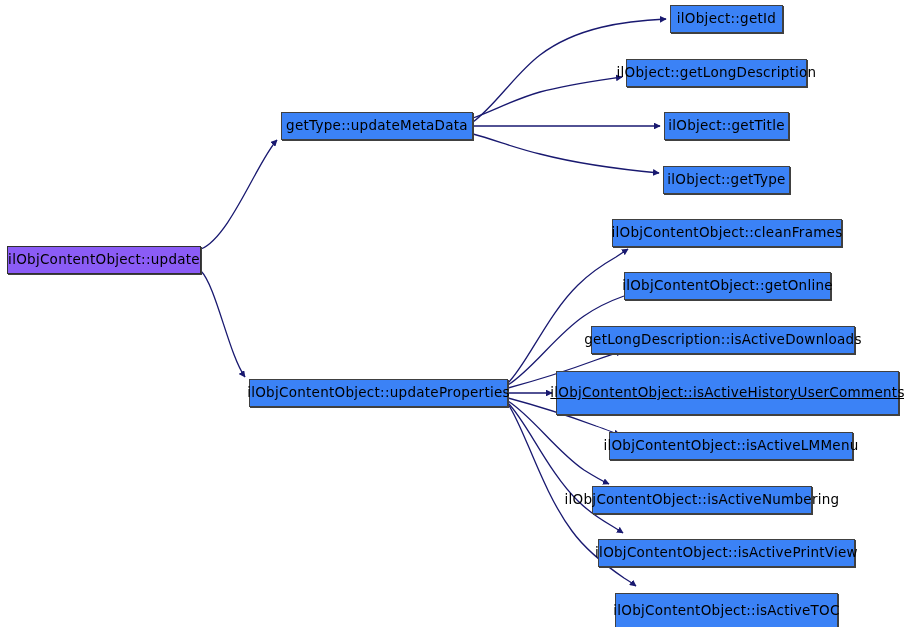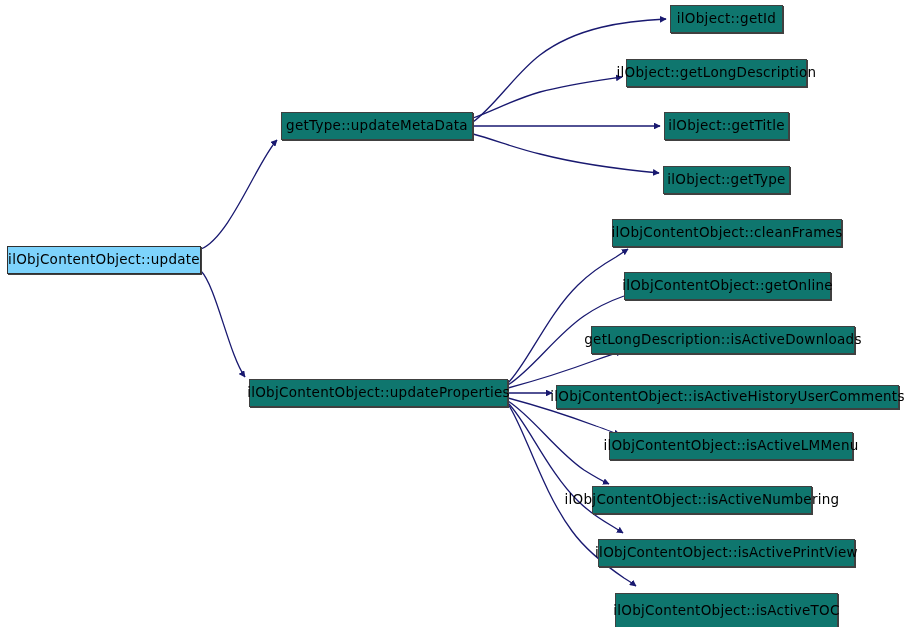--- a/index.html
+++ b/index.html
@@ -20,35 +20,35 @@
     position: absolute;
     left: 0;
     top: 0;
     width: 904px;
     height: 627px;
     pointer-events: none;
   }
   .node {
     position: absolute;
     box-sizing: border-box;
-    background: #0f766e;
+    background: #3b82f6;
     border: 1px solid #404040;
     box-shadow: 1px 1px 0 0 #404040;
     display: flex;
     align-items: center;
     justify-content: center;
     white-space: nowrap;
     color: #000000;
     font-size: 13.5px;
     letter-spacing: 0.02em;
     line-height: 1;
     z-index: 5;
   }
   .node.current {
-    background: #7dd3fc;
+    background: #8b5cf6;
     border-color: #303030;
   }
   .node-label {
     display: block;
     padding: 0 2px;
   }
 </style>
 </head>
 <body>
 
@@ -102,21 +102,21 @@
       </div>
       <div class="node" style="left: 612px; top: 219px; width: 230px; height: 28px;">
         <span class="node-label">ilObjContentObject::cleanFrames</span>
       </div>
       <div class="node" style="left: 624px; top: 272px; width: 207px; height: 28px;">
         <span class="node-label">ilObjContentObject::getOnline</span>
       </div>
       <div class="node" style="left: 591px; top: 326px; width: 264px; height: 28px;">
         <span class="node-label">getLongDescription::isActiveDownloads</span>
       </div>
-      <div class="node" style="left: 556px; top: 385px; width: 343px; height: 24px;">
+      <div class="node" style="left: 556px; top: 371px; width: 343px; height: 44px; text-decoration: underline;">
         <span class="node-label">ilObjContentObject::isActiveHistoryUserComments</span>
       </div>
       <div class="node" style="left: 609px; top: 432px; width: 244px; height: 28px;">
         <span class="node-label">ilObjContentObject::isActiveLMMenu</span>
       </div>
       <div class="node" style="left: 592px; top: 486px; width: 220px; height: 28px;">
         <span class="node-label">ilObjContentObject::isActiveNumbering</span>
       </div>
       <div class="node" style="left: 598px; top: 539px; width: 257px; height: 28px;">
         <span class="node-label">ilObjContentObject::isActivePrintView</span>

